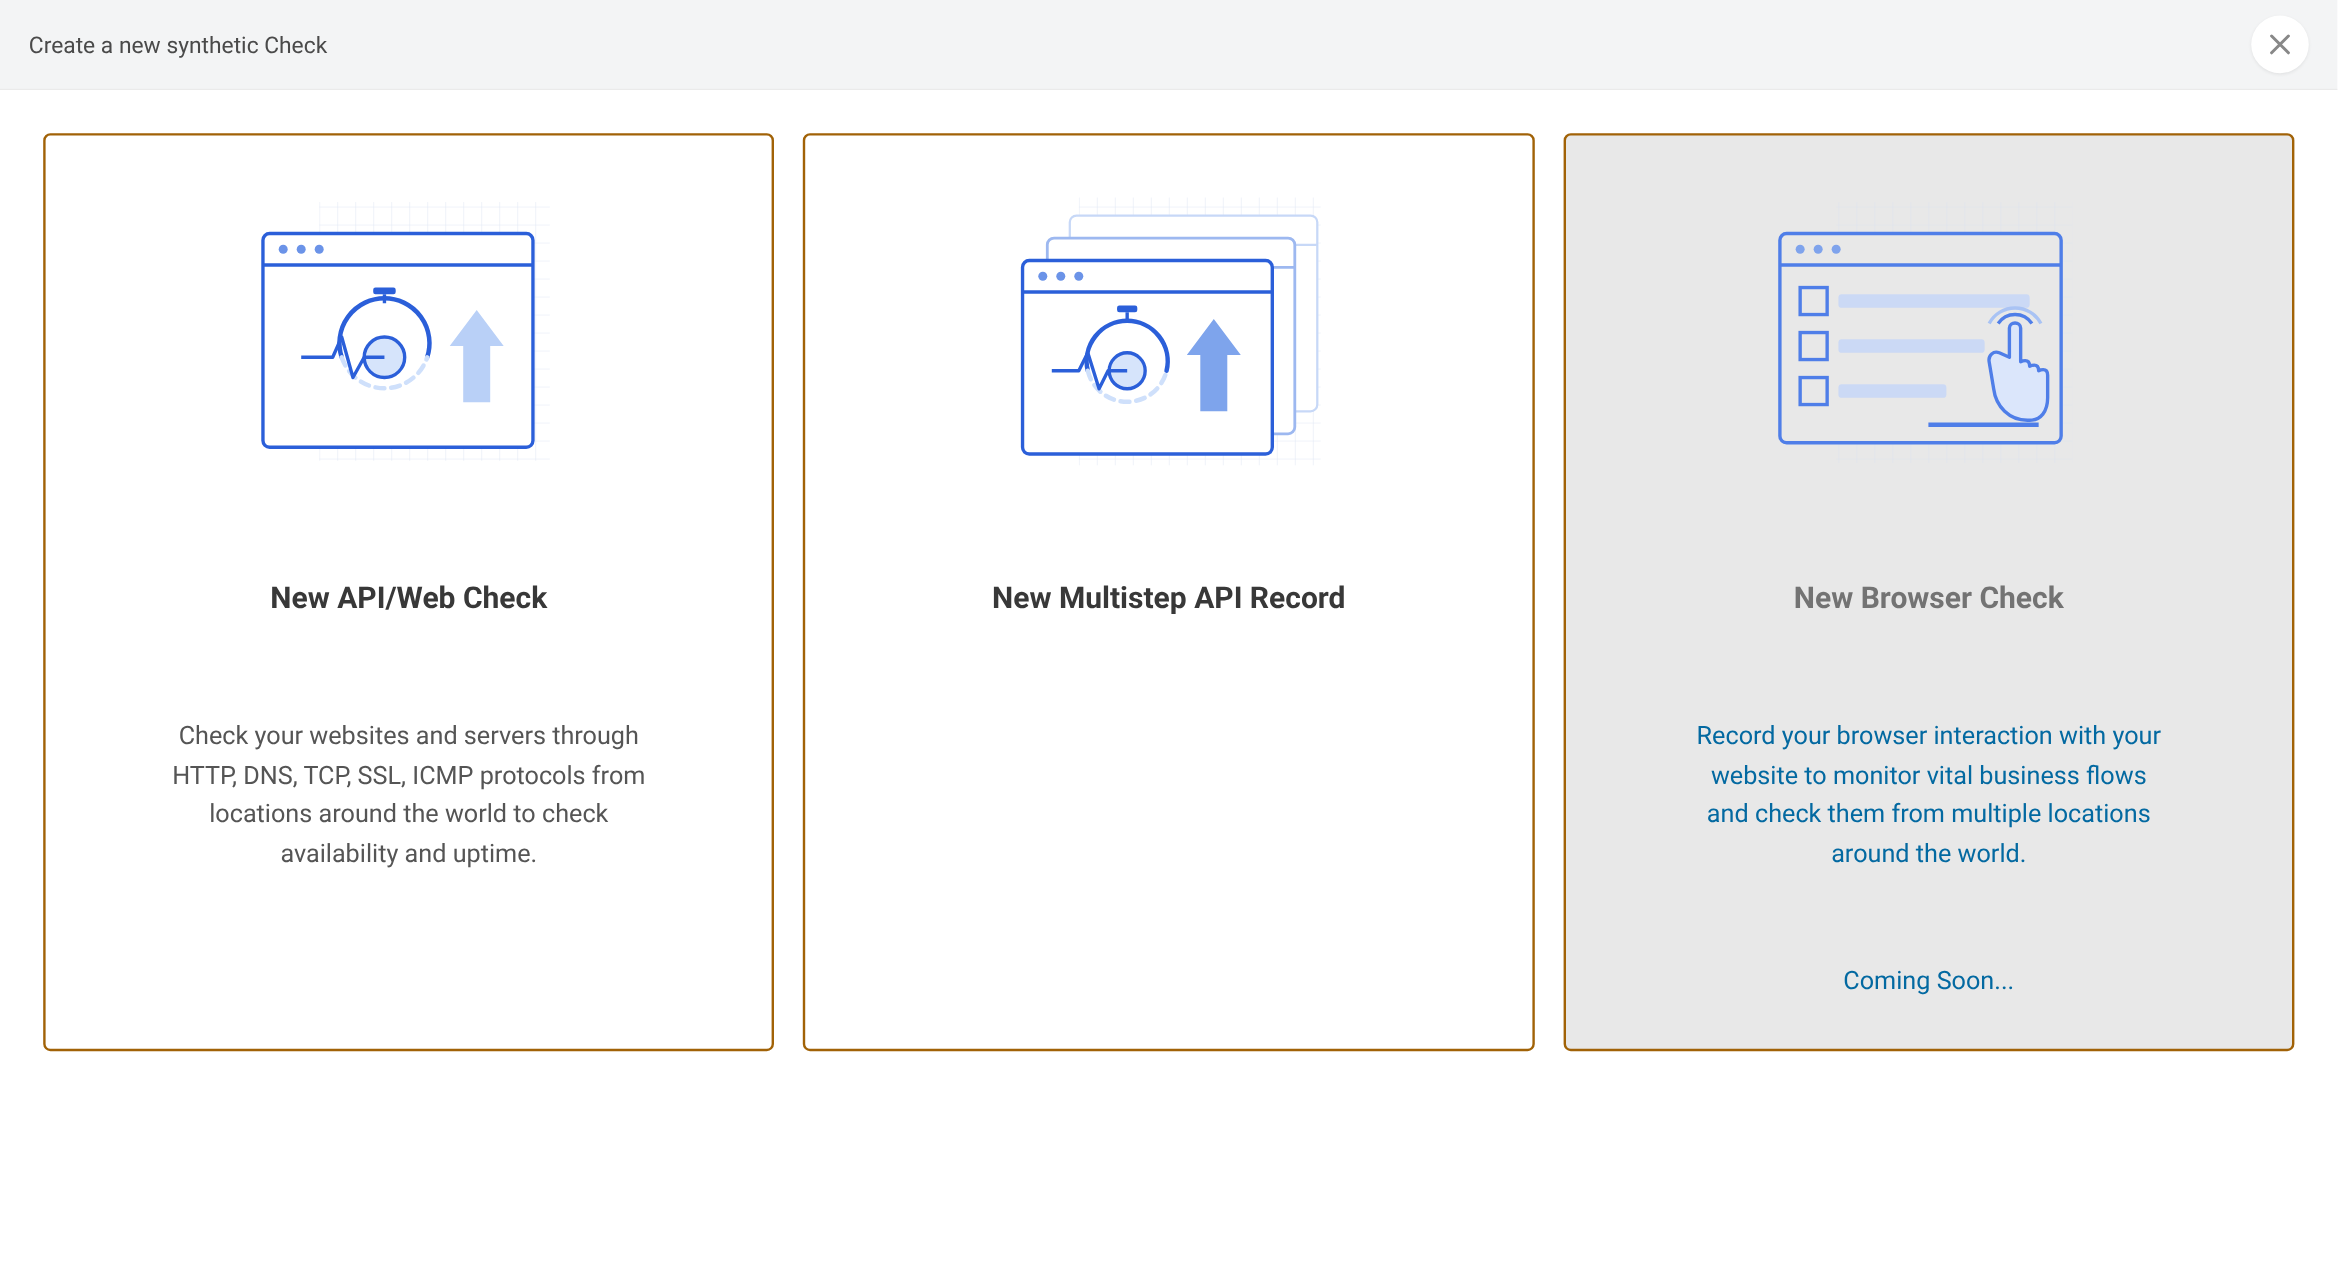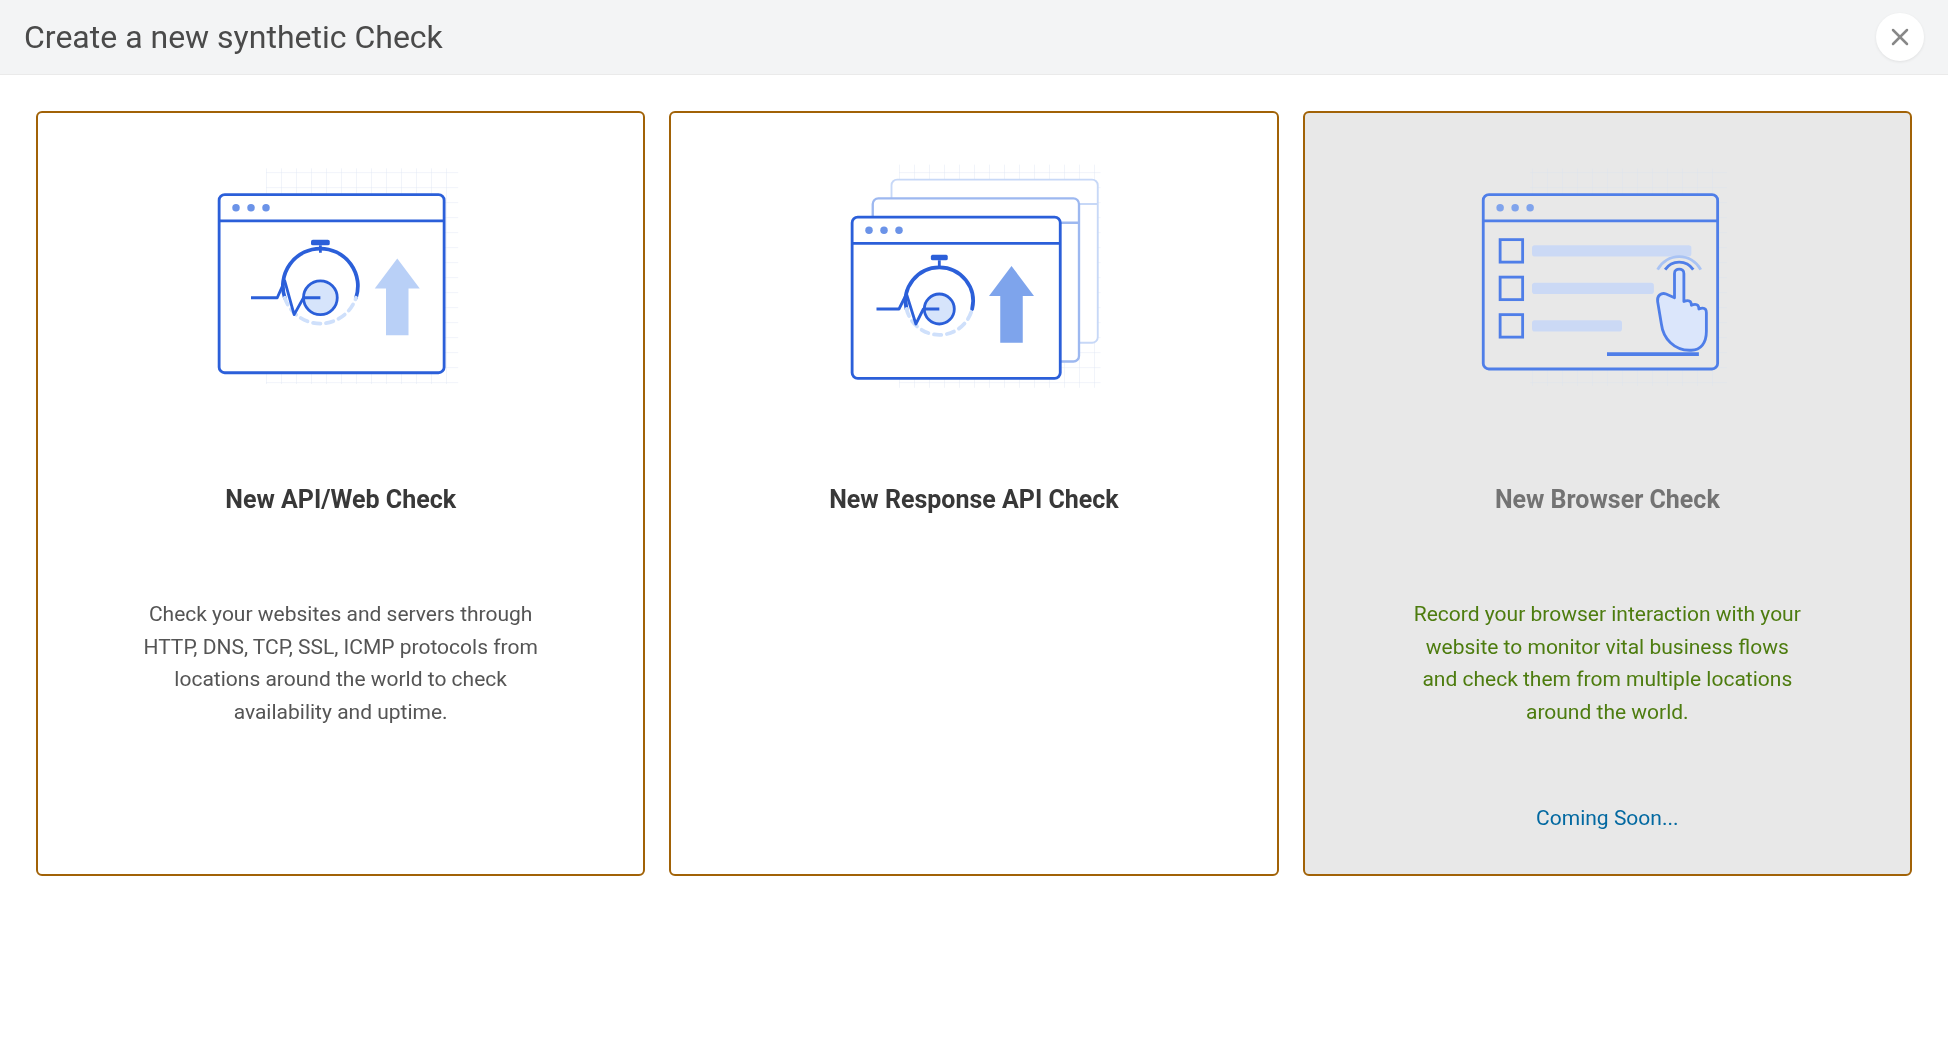--- a/index.html
+++ b/index.html
@@ -17,21 +17,21 @@
   .header-bar {
     background: #f3f4f5;
     height: 75px;
     display: flex;
     align-items: center;
     justify-content: space-between;
     padding: 0 24px;
     border-bottom: 1px solid #eaeaea;
   }
   .header-title {
-    font-size: 32px;
+    font-size: 19px;
     font-weight: 400;
     color: #4a4a4a;
   }
   .close-btn {
     width: 48px;
     height: 48px;
     border-radius: 50%;
     background: #ffffff;
     display: flex;
     align-items: center;
@@ -82,21 +82,21 @@
     color: #737373;
   }
   .card-desc {
     font-size: 21px;
     line-height: 1.55;
     color: #555;
     margin-top: 36px;
     max-width: 400px;
   }
   .card.disabled .card-desc {
-    color: #4d7c0f;
+    color: #0369a1;
   }
   .card-status {
     font-size: 21px;
     color: #0369a1;
     margin-top: 30px;
   }
 </style>
 </head>
 <body>
 
@@ -171,21 +171,21 @@
         <line x1="123" y1="110" x2="123" y2="118" stroke="#2b5fd9" stroke-width="3"></line>
         <path d="M 88 162 A 36 36 0 1 1 158 162" fill="none" stroke="#2b5fd9" stroke-width="4" stroke-linecap="round"></path>
         <path d="M 88 162 A 36 36 0 0 0 158 162" fill="none" stroke="#cfe0fb" stroke-width="4" stroke-linecap="round" stroke-dasharray="8 6"></path>
         <circle cx="123" cy="162" r="16" fill="#d6e4fb"></circle>
         <circle cx="123" cy="162" r="16" fill="none" stroke="#2b5fd9" stroke-width="3"></circle>
         <polyline points="56,162 80,162 88,146 98,178 106,162 123,162" fill="none" stroke="#2b5fd9" stroke-width="3" stroke-linejoin="round"></polyline>
 
         <polygon points="200,116 224,148 212,148 212,198 188,198 188,148 176,148" fill="#7ea4ec"></polygon>
       </svg>
     </div>
-    <div class="card-title">New Response API Check</div>
+    <div class="card-title">New Multistep API Record</div>
   </div>
 
   <div class="card disabled">
     <div class="illu">
       <svg viewBox="0 0 320 260">
         <defs>
           <pattern id="grid3" width="16" height="16" patternUnits="userSpaceOnUse">
             <path d="M 16 0 L 0 0 0 16" fill="none" stroke="#dde3ee" stroke-width="1"></path>
           </pattern>
         </defs>

